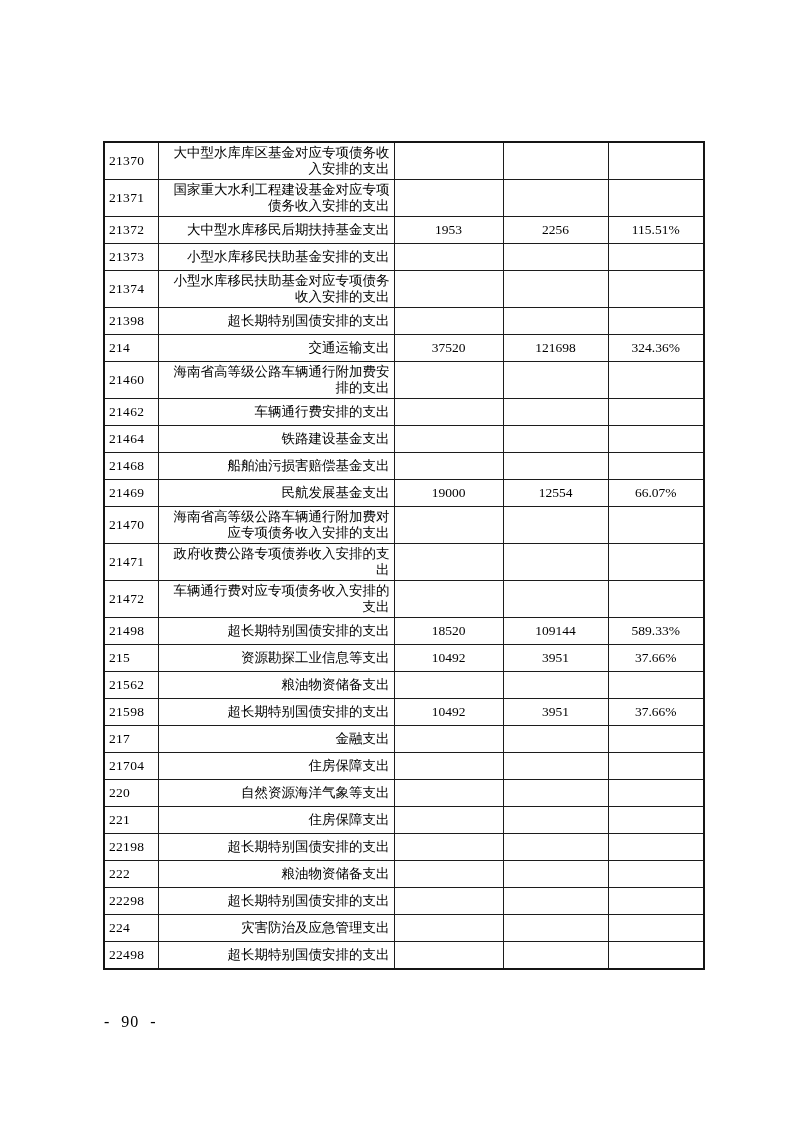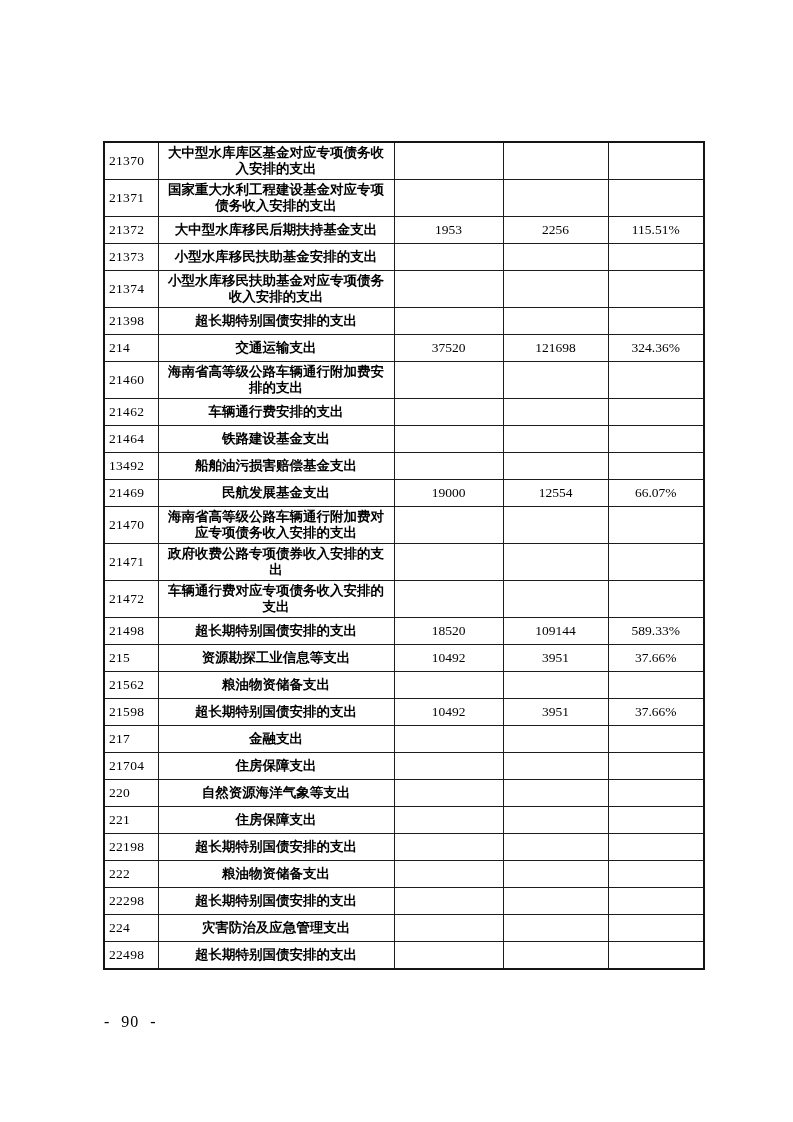--- a/index.html
+++ b/index.html
@@ -34,25 +34,24 @@
     overflow: hidden;
     word-break: break-all;
   }
   table.budget-table tr { height: 27px; }
   td.col-code {
     text-align: left;
     padding-left: 4px;
     letter-spacing: 0.3px;
   }
   td.col-name {
-    text-align: center;
+    text-align: right;
     font-size: 13px;
     padding-left: 5px;
     padding-right: 3px;
-    font-weight: bold;
   }
   td.col-num { text-align: center; }
   .page-number {
     position: absolute;
     left: 104px;
     top: 1013px;
     font-size: 16px;
     letter-spacing: 1px;
     word-spacing: 6px;
     white-space: pre;
@@ -136,21 +135,21 @@
     <td class="col-num"></td>
   </tr>
         <tr>
     <td class="col-code">21464</td>
     <td class="col-name">铁路建设基金支出</td>
     <td class="col-num"></td>
     <td class="col-num"></td>
     <td class="col-num"></td>
   </tr>
         <tr>
-    <td class="col-code">13492</td>
+    <td class="col-code">21468</td>
     <td class="col-name">船舶油污损害赔偿基金支出</td>
     <td class="col-num"></td>
     <td class="col-num"></td>
     <td class="col-num"></td>
   </tr>
         <tr>
     <td class="col-code">21469</td>
     <td class="col-name">民航发展基金支出</td>
     <td class="col-num">19000</td>
     <td class="col-num">12554</td>

